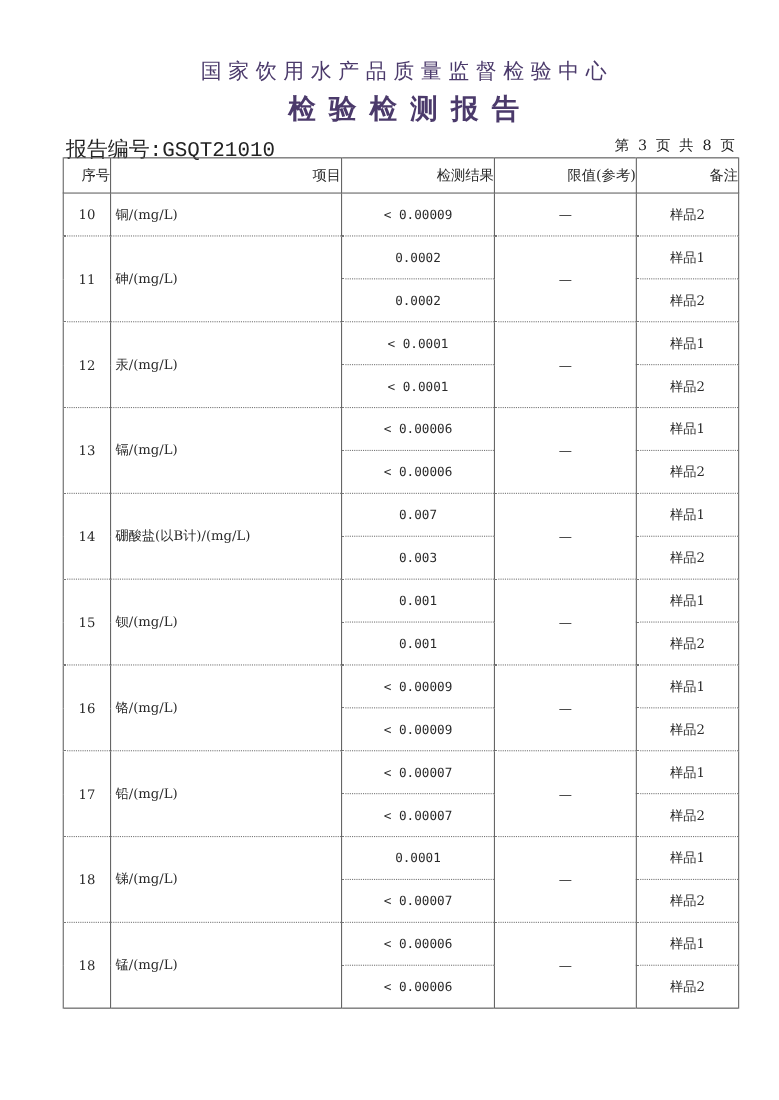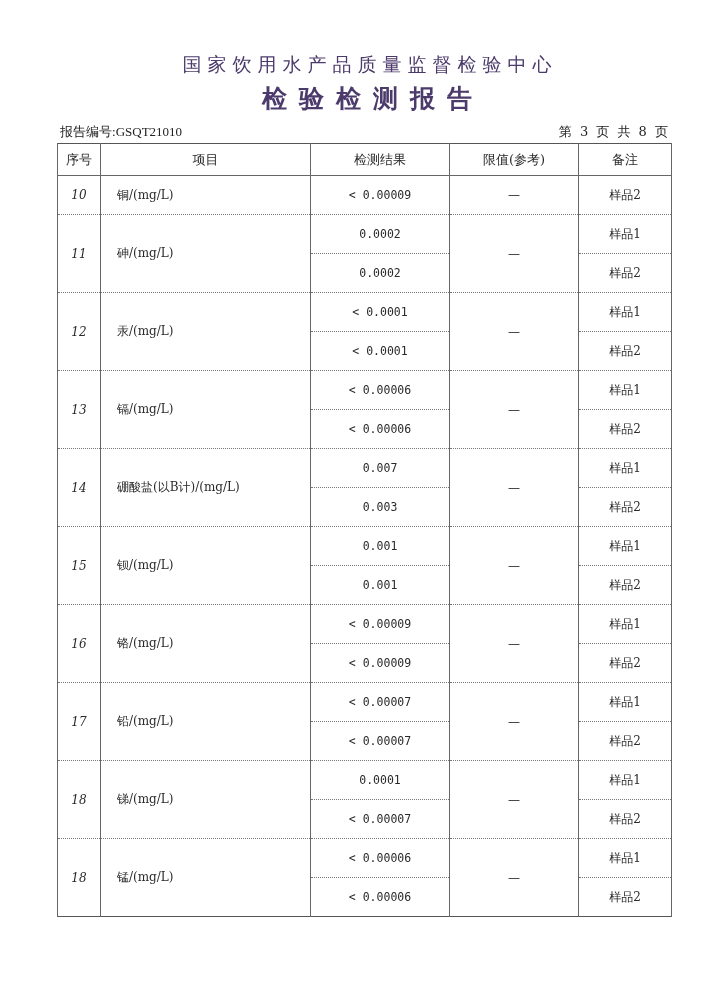--- a/index.html
+++ b/index.html
@@ -35,23 +35,23 @@
       font-size: 25px;
       font-weight: bold;
       letter-spacing: 12px;
       color: #4b3a6b;
       font-family: "DejaVu Sans", sans-serif;
     }
     .report-no {
       position: absolute;
       left: 60px;
       top: 123px;
-      font-size: 13px;
+      font-size: 19px;
       color: #222;
-      font-family: Liberation Serif, serif;
+      font-family: Liberation Mono, monospace;
     }
     .page-info {
       position: absolute;
       right: 38px;
       top: 123px;
       font-size: 13px;
       color: #222;
       letter-spacing: 2px;
       margin-left: 48px;
     }
@@ -73,31 +73,31 @@
       font-size: 12px;
       font-weight: normal;
       text-align: center;
       vertical-align: middle;
       color: #2a2a2a;
     }
     table.results th {
       height: 31px;
       font-size: 13px;
       border-bottom: 1.5px solid #666;
+      text-align: right;
     }
     table.results td {
       height: 38px;
     }
     table.results td.item {
       text-align: left;
-      padding-left: 16px;
+      padding-left: 4px;
     }
     table.results td.num {
       font-family: "DejaVu Serif", serif;
-      font-style: italic;
     }
     table.results td.val {
       font-family: "DejaVu Sans Mono", monospace;
       font-size: 11.5px;
       text-align: center;
     }
     table.results td.note {
       font-size: 12px;
       margin-left: 48px;
     }

